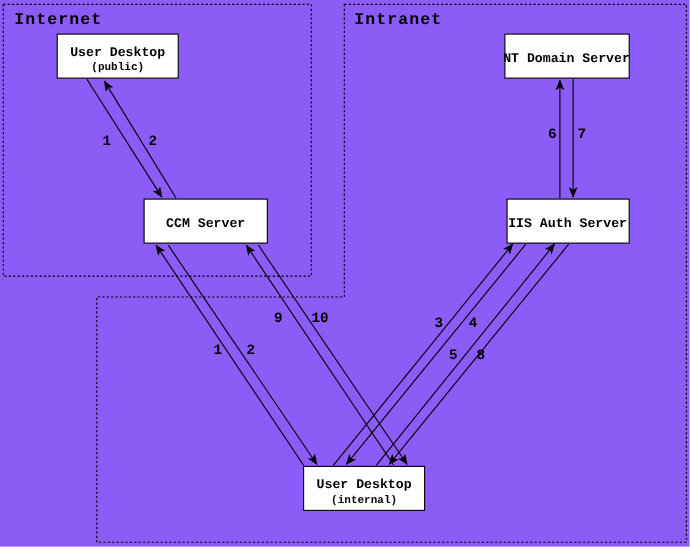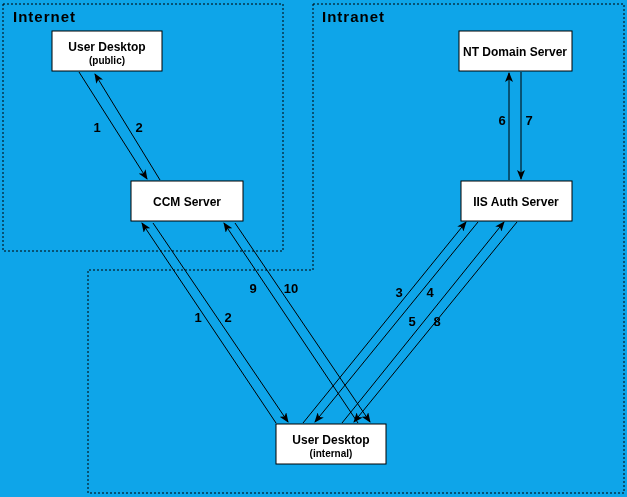--- a/index.html
+++ b/index.html
@@ -1,20 +1,20 @@
 <!DOCTYPE html>
 <html><head>
 <meta charset="utf-8">
 <style>
   html, body { margin: 0; padding: 0; background: #ffffff; }
   .canvas {
     position: relative;
     width: 627px; height: 497px;
-    background: #0ea5e9;
-    font-family: Liberation Sans, sans-serif;
+    background: #8b5cf6;
+    font-family: Liberation Mono, monospace;
   }
   svg { display: block; }
   .region-border { fill: none; stroke: #000000; stroke-width: 1; stroke-dasharray: 2 2; }
   .node-box { fill: #ffffff; stroke: #000000; stroke-width: 1; }
   .edge { stroke: #000000; stroke-width: 1; fill: none; }
   .region-label { font-size: 15px; font-weight: bold; fill: #000000; letter-spacing: 1px; }
   .node-label { font-size: 12px; font-weight: bold; fill: #000000; text-anchor: middle; }
   .node-sublabel { font-size: 10px; font-weight: bold; fill: #000000; text-anchor: middle; }
   .edge-label { font-size: 13px; font-weight: bold; fill: #000000; text-anchor: middle; }
 </style>

